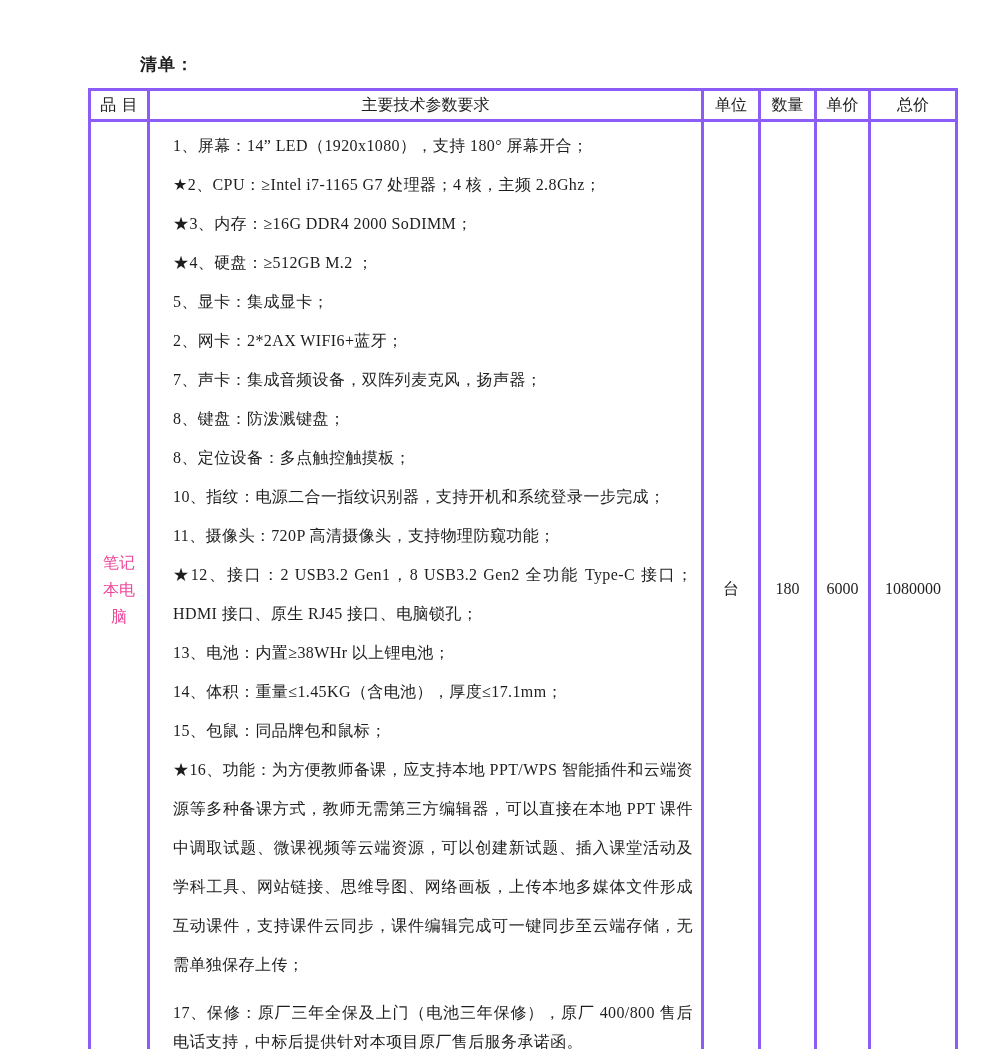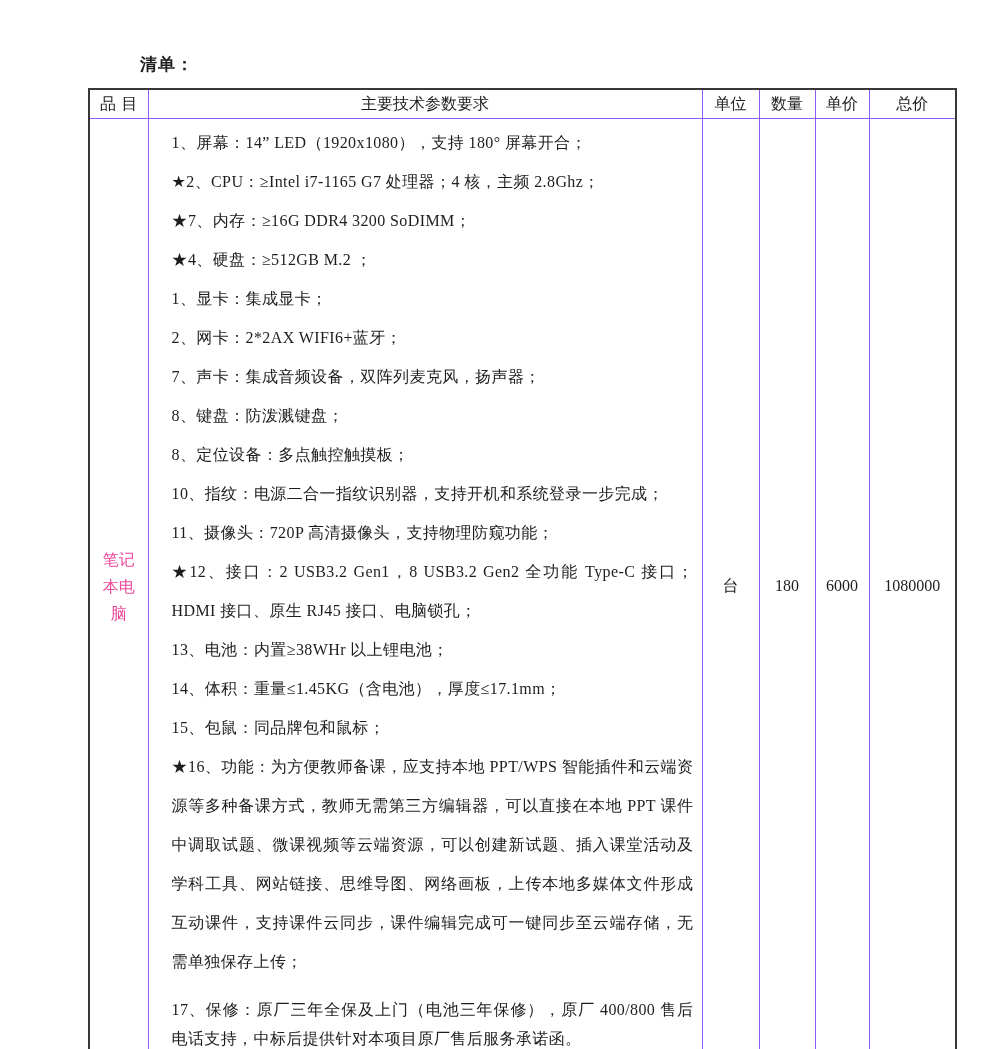--- a/index.html
+++ b/index.html
@@ -26,21 +26,21 @@
   table.spec-table {
     position: absolute;
     left: 88px;
     top: 88px;
     border-collapse: collapse;
     table-layout: fixed;
     border: 2px solid #383838;
     font-size: 16px;
   }
   .spec-table th, .spec-table td {
-    border: 1px solid #8b5cf6;
+    border: 3px solid #8b5cf6;
     padding: 0;
   }
   .spec-table th {
     height: 28px;
     font-weight: normal;
     text-align: center;
     vertical-align: middle;
     font-size: 16px;
   }
   th.th-item {
@@ -102,23 +102,23 @@
         <th>单价</th>
         <th>总价</th>
       </tr>
     </thead>
     <tbody>
       <tr>
         <td class="td-item">笔记本电脑</td>
         <td class="td-specs">
             <p class="spec-line">1、屏幕：14” LED（1920x1080），支持 180° 屏幕开合；</p>
             <p class="spec-line">★2、CPU：≥Intel i7-1165 G7 处理器；4 核，主频 2.8Ghz；</p>
-            <p class="spec-line">★7、内存：≥16G DDR4 3200 SoDIMM；</p>
+            <p class="spec-line">★3、内存：≥16G DDR4 2000 SoDIMM；</p>
             <p class="spec-line">★4、硬盘：≥512GB M.2 ；</p>
-            <p class="spec-line">1、显卡：集成显卡；</p>
+            <p class="spec-line">5、显卡：集成显卡；</p>
             <p class="spec-line">2、网卡：2*2AX WIFI6+蓝牙；</p>
             <p class="spec-line">7、声卡：集成音频设备，双阵列麦克风，扬声器；</p>
             <p class="spec-line">8、键盘：防泼溅键盘；</p>
             <p class="spec-line">8、定位设备：多点触控触摸板；</p>
             <p class="spec-line">10、指纹：电源二合一指纹识别器，支持开机和系统登录一步完成；</p>
             <p class="spec-line">11、摄像头：720P 高清摄像头，支持物理防窥功能；</p>
             <p class="spec-line">★12、接口：2 USB3.2 Gen1，8 USB3.2 Gen2 全功能 Type-C 接口；HDMI 接口、原生 RJ45 接口、电脑锁孔；</p>
             <p class="spec-line">13、电池：内置≥38WHr 以上锂电池；</p>
             <p class="spec-line">14、体积：重量≤1.45KG（含电池），厚度≤17.1mm；</p>
             <p class="spec-line">15、包鼠：同品牌包和鼠标；</p>

